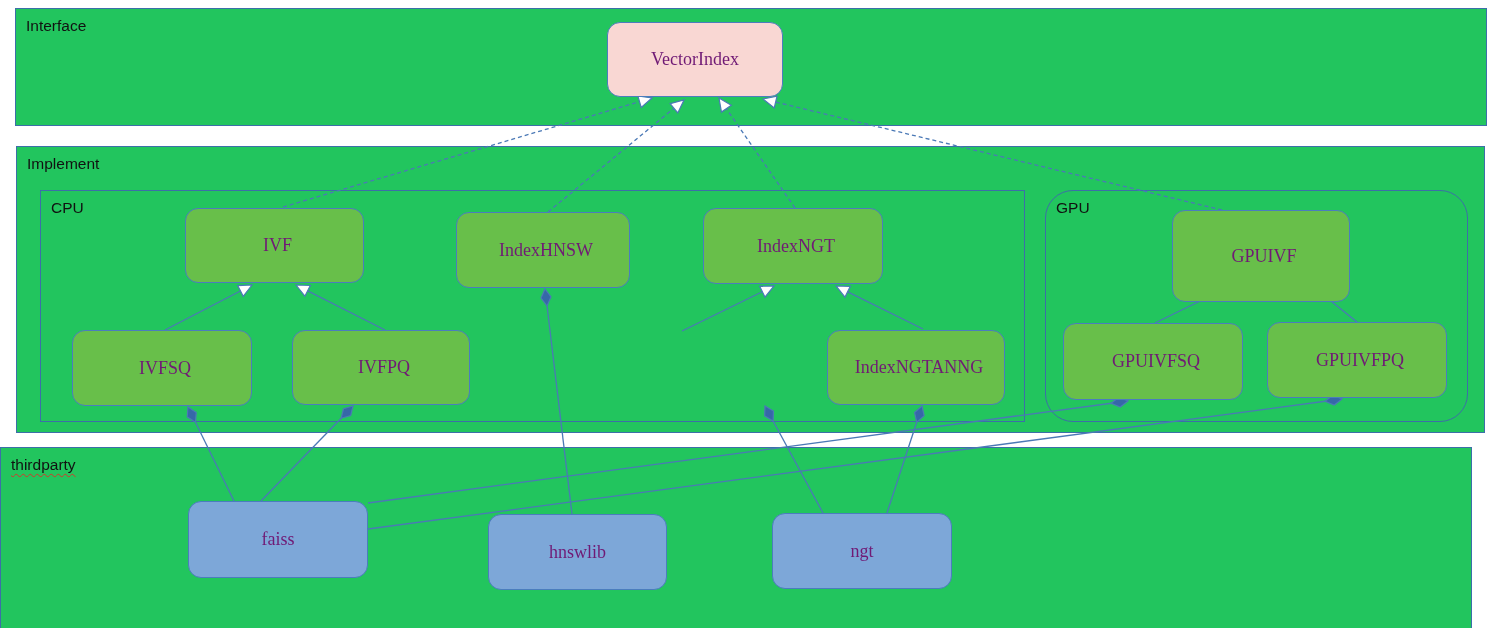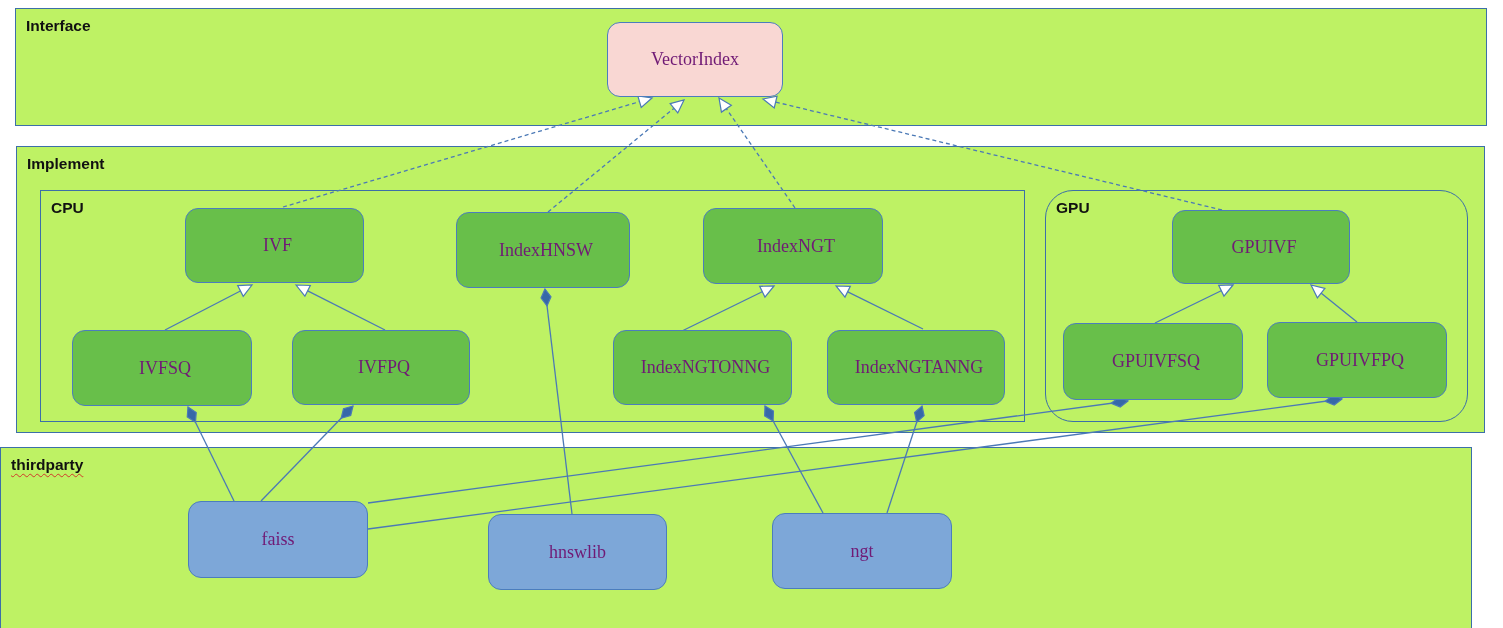--- a/index.html
+++ b/index.html
@@ -5,24 +5,23 @@
   html,body{margin:0;padding:0;background:#ffffff;}
   #canvas{
     position:relative;
     width:1503px;height:628px;
     background:#ffffff;
     font-family:"Liberation Sans", sans-serif;
     overflow:hidden;
   }
   .container{
     position:absolute;
-    background:#bef264;
+    background:#22c55e;
     border:1.6px solid #3c6fa8;
     box-sizing:border-box;
-    font-weight:bold;
   }
   .clabel{
     position:absolute;
     left:10px;top:8px;
     font-size:15.5px;
     color:#111;
     font-family:"Liberation Sans", sans-serif;
     white-space:nowrap;
   }
   .clabel.squiggle{
@@ -135,23 +134,22 @@
       </g>
       <g>
         <line x1="368" y1="529" x2="1342" y2="399" stroke="#4b79b6" stroke-width="1.3"></line>
         <path d="M 1342 399 L 1334.2361992056797 405.0805754025513 L 1325.149428030888 401.2490496468014 L 1332.9132288252083 395.1684742442501 Z" fill="#3668a8" stroke="#4b79b6" stroke-width="1.2"></path>
       </g>
     </svg>
     <div class="node interface" style="left: 607px; top: 22px; width: 176px; height: 75px;">VectorIndex</div>
     <div class="node impl" style="left: 185px; top: 208px; width: 179px; height: 75px;">IVF</div>
     <div class="node impl" style="left: 456px; top: 212px; width: 174px; height: 76px;">IndexHNSW</div>
     <div class="node impl" style="left: 703px; top: 208px; width: 180px; height: 76px;">IndexNGT</div>
-    <div class="node impl" style="left: 1172px; top: 210px; width: 178px; height: 74px;">GPUIVF</div>
+    <div class="node impl" style="left: 1172px; top: 210px; width: 178px; height: 92px;">GPUIVF</div>
     <div class="node impl" style="left: 72px; top: 330px; width: 180px; height: 76px;">IVFSQ</div>
     <div class="node impl" style="left: 292px; top: 330px; width: 178px; height: 75px;">IVFPQ</div>
-    <div class="node impl" style="left: 613px; top: 330px; width: 179px; height: 75px;">IndexNGTONNG</div>
     <div class="node impl" style="left: 827px; top: 330px; width: 178px; height: 75px; text-align: right;">IndexNGTANNG</div>
     <div class="node impl" style="left: 1063px; top: 323px; width: 180px; height: 77px;">GPUIVFSQ</div>
     <div class="node impl" style="left: 1267px; top: 322px; width: 180px; height: 76px; text-align: right;">GPUIVFPQ</div>
     <div class="node lib" style="left: 188px; top: 501px; width: 180px; height: 77px;">faiss</div>
     <div class="node lib" style="left: 488px; top: 514px; width: 179px; height: 76px;">hnswlib</div>
     <div class="node lib" style="left: 772px; top: 513px; width: 180px; height: 76px;">ngt</div>
   </div>
 
 </body></html>

